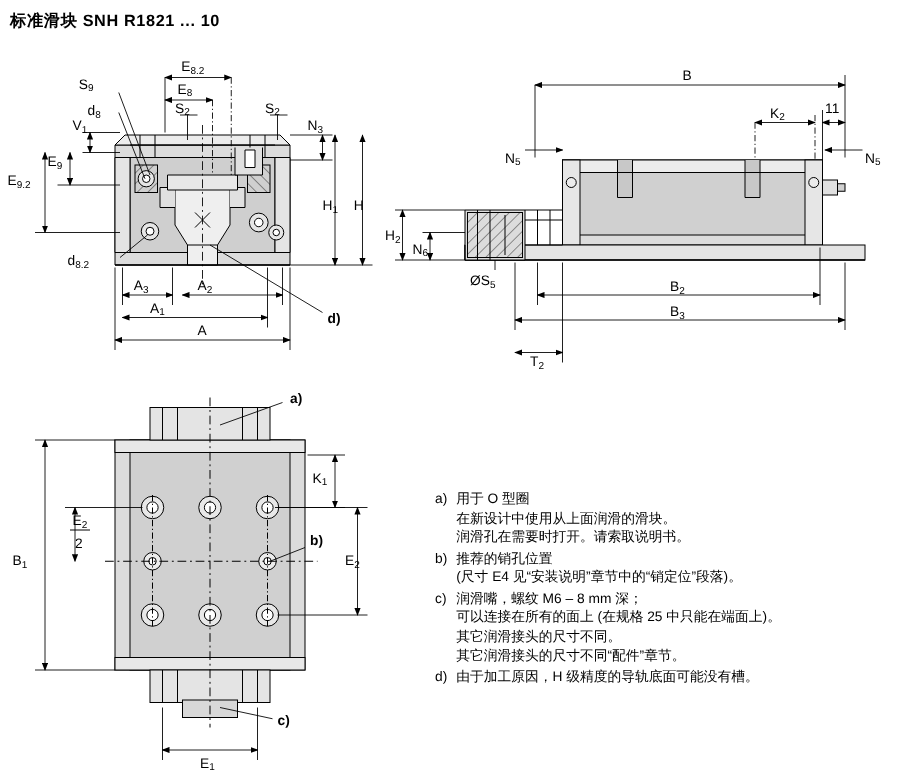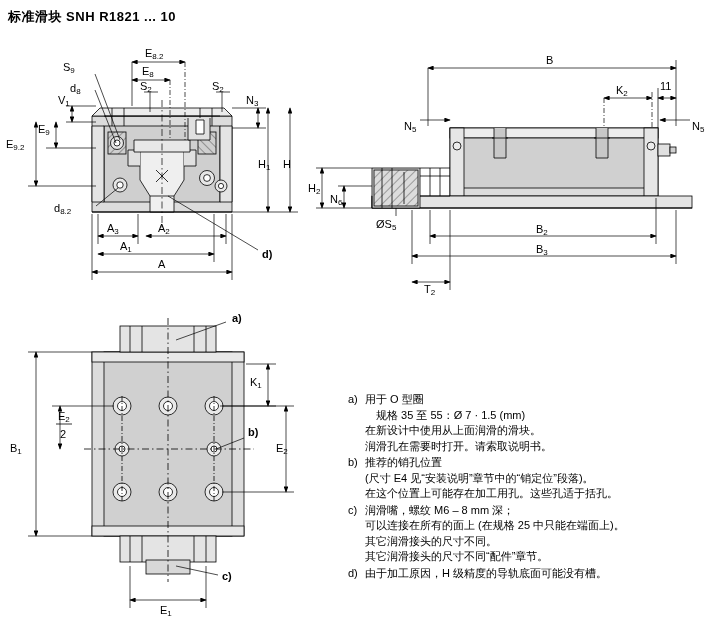--- a/index.html
+++ b/index.html
@@ -346,32 +346,30 @@
       <text x="160" y="614">E<tspan font-size="8" dy="2">1</tspan></text>
     </g>
   </svg>
 
   <div class="notes">
 
     <div class="note-row">
       <div class="note-key">a)</div>
       <div class="note-body">
         <div>用于 O 型圈</div>
-        <div class="indent">规格 35 至 55：Ø 7 · 1.5 (mm)</div>
         <div>在新设计中使用从上面润滑的滑块。</div>
         <div>润滑孔在需要时打开。请索取说明书。</div>
       </div>
     </div>
 
     <div class="note-row">
       <div class="note-key">b)</div>
       <div class="note-body">
         <div>推荐的销孔位置</div>
         <div>(尺寸 E4 见“安装说明”章节中的“销定位”段落)。</div>
-        <div>在这个位置上可能存在加工用孔。这些孔适于括孔。</div>
       </div>
     </div>
 
     <div class="note-row">
       <div class="note-key">c)</div>
       <div class="note-body">
         <div>润滑嘴，螺纹 M6 – 8 mm 深；</div>
         <div>可以连接在所有的面上 (在规格 25 中只能在端面上)。</div>
         <div>其它润滑接头的尺寸不同。</div>
         <div>其它润滑接头的尺寸不同“配件”章节。</div>

